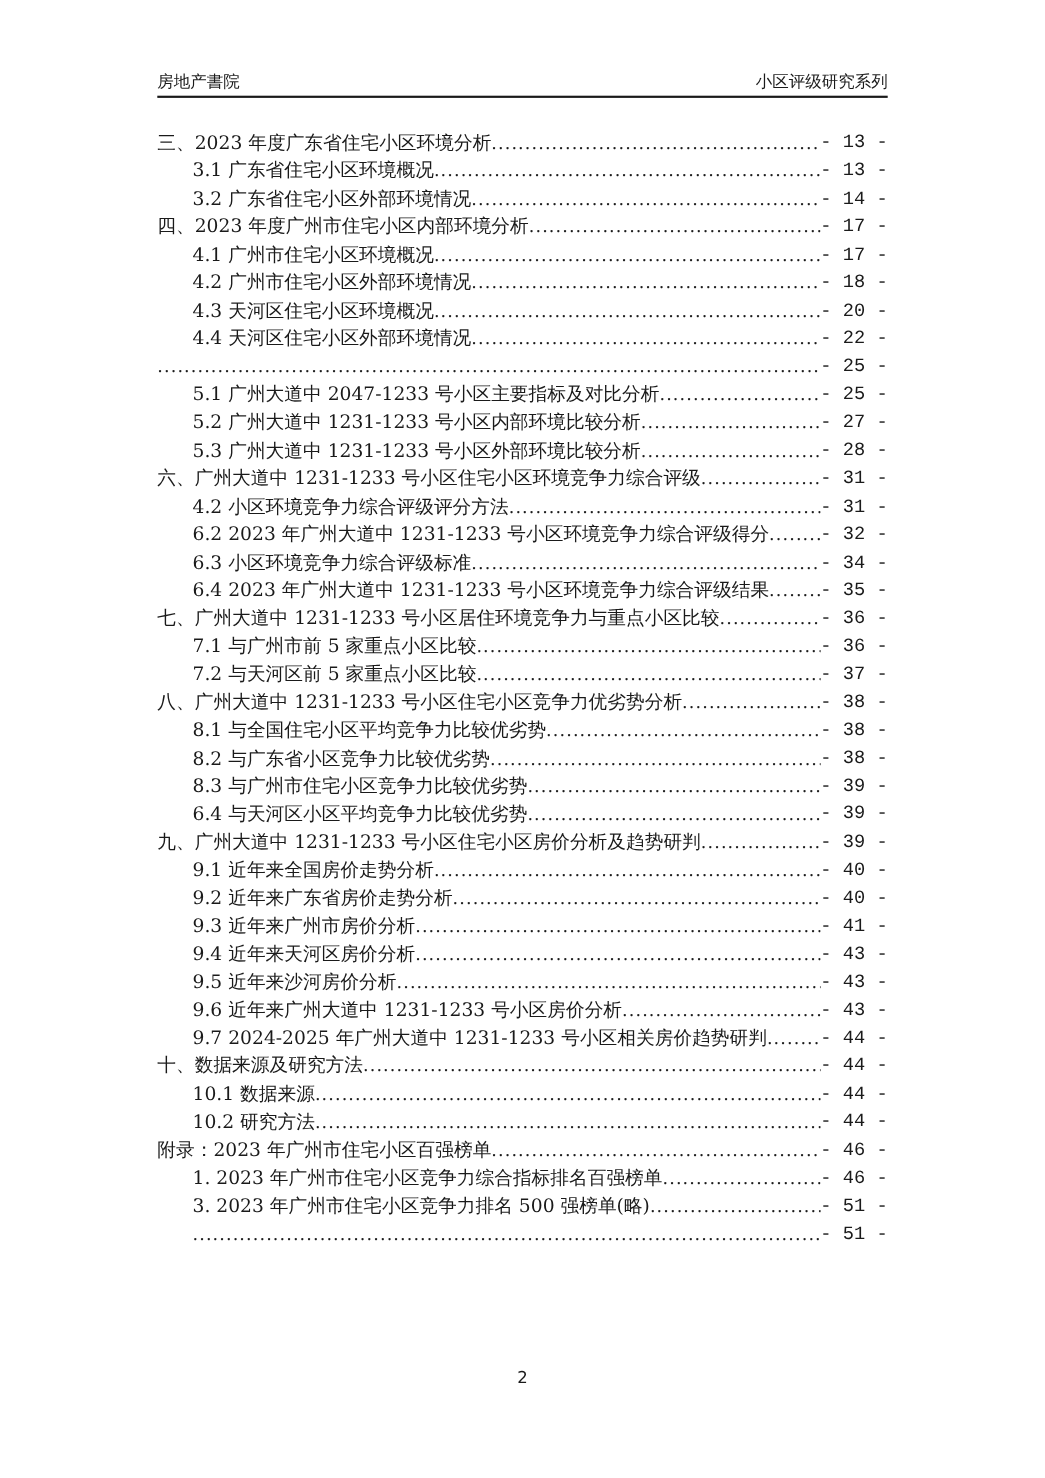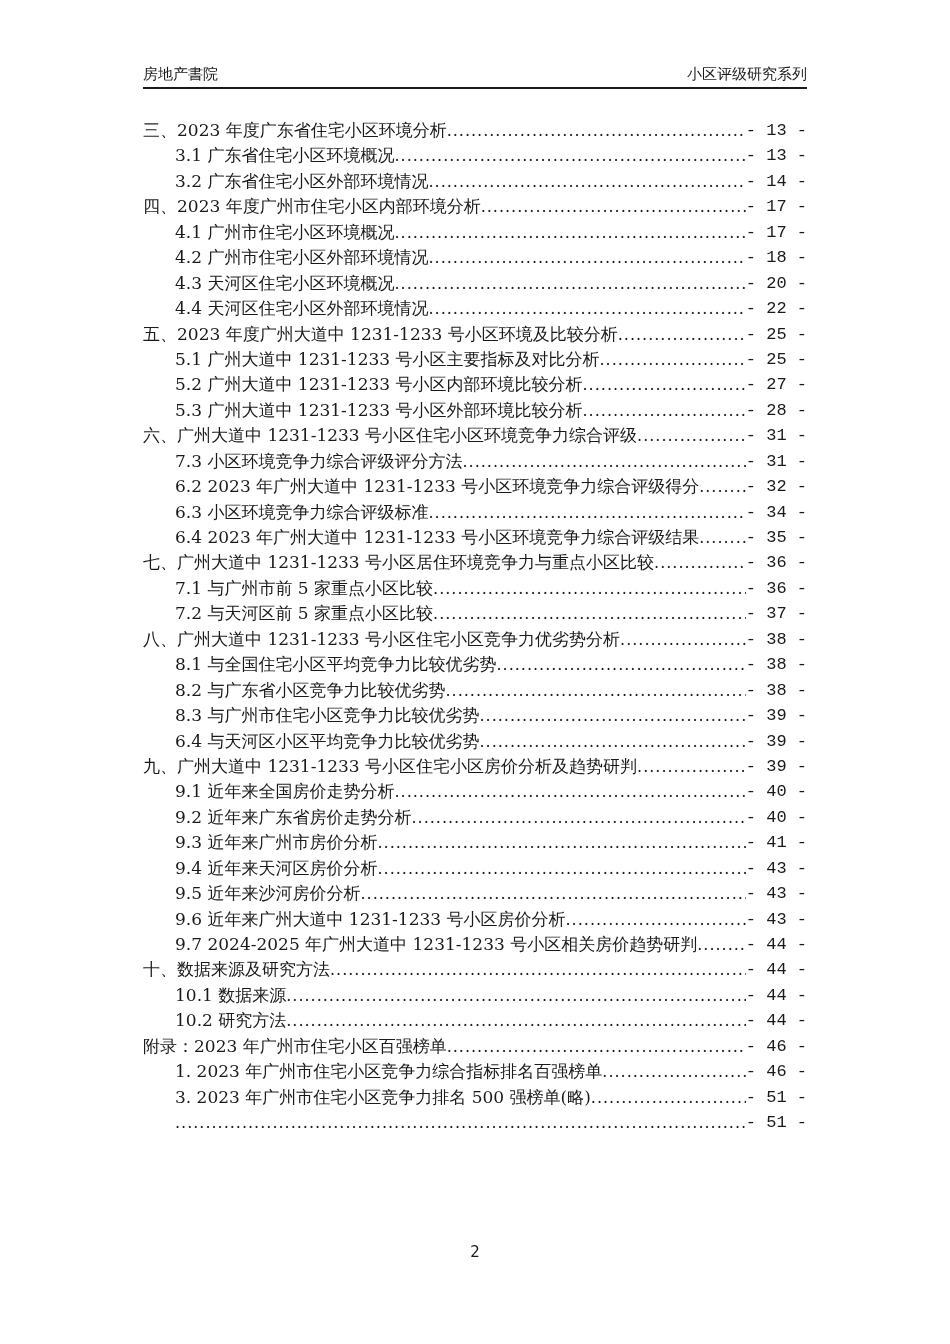--- a/index.html
+++ b/index.html
@@ -33,21 +33,21 @@
   }
   
   .toc {
     position: absolute;
     left: 143px;
     width: 664px;
     top: 118px;
   }
   .toc-row {
     display: flex;
-    align-items: center;
+    align-items: flex-end;
     height: 25.45px;
     line-height: 25.45px;
     font-size: 17px;
     white-space: nowrap;
   }
   .toc-row.lvl2 { padding-left: 32px; }
   .toc-title { flex: 0 0 auto; }
   .dot-leader {
     flex: 1 1 auto;
     overflow: hidden;
@@ -116,46 +116,45 @@
       <span class="toc-title t">4.3 天河区住宅小区环境概况</span>
       <span class="dot-leader"></span>
       <span class="toc-page p">- 20 -</span>
     </div>
       <div class="toc-row lvl2">
       <span class="toc-title t">4.4 天河区住宅小区外部环境情况</span>
       <span class="dot-leader"></span>
       <span class="toc-page p">- 22 -</span>
     </div>
       <div class="toc-row lvl1">
-      <span class="toc-title t">五、2023 年度广州大道中 1231-1233 号小区环境及比较分析</span>
       <span class="dot-leader"></span>
       <span class="toc-page p">- 25 -</span>
     </div>
       <div class="toc-row lvl2">
-      <span class="toc-title t">5.1 广州大道中 1231-1233 号小区主要指标及对比分析</span>
+      <span class="toc-title t">5.1 广州大道中 2047-1233 号小区主要指标及对比分析</span>
       <span class="dot-leader"></span>
       <span class="toc-page p">- 25 -</span>
     </div>
       <div class="toc-row lvl2">
       <span class="toc-title t">5.2 广州大道中 1231-1233 号小区内部环境比较分析</span>
       <span class="dot-leader"></span>
       <span class="toc-page p">- 27 -</span>
     </div>
       <div class="toc-row lvl2">
       <span class="toc-title t">5.3 广州大道中 1231-1233 号小区外部环境比较分析</span>
       <span class="dot-leader"></span>
       <span class="toc-page p">- 28 -</span>
     </div>
       <div class="toc-row lvl1">
       <span class="toc-title t">六、广州大道中 1231-1233 号小区住宅小区环境竞争力综合评级</span>
       <span class="dot-leader"></span>
       <span class="toc-page p">- 31 -</span>
     </div>
       <div class="toc-row lvl2">
-      <span class="toc-title t">7.3 小区环境竞争力综合评级评分方法</span>
+      <span class="toc-title t">4.2 小区环境竞争力综合评级评分方法</span>
       <span class="dot-leader"></span>
       <span class="toc-page p">- 31 -</span>
     </div>
       <div class="toc-row lvl2">
       <span class="toc-title t">6.2 2023 年广州大道中 1231-1233 号小区环境竞争力综合评级得分</span>
       <span class="dot-leader"></span>
       <span class="toc-page p">- 32 -</span>
     </div>
       <div class="toc-row lvl2">
       <span class="toc-title t">6.3 小区环境竞争力综合评级标准</span>

